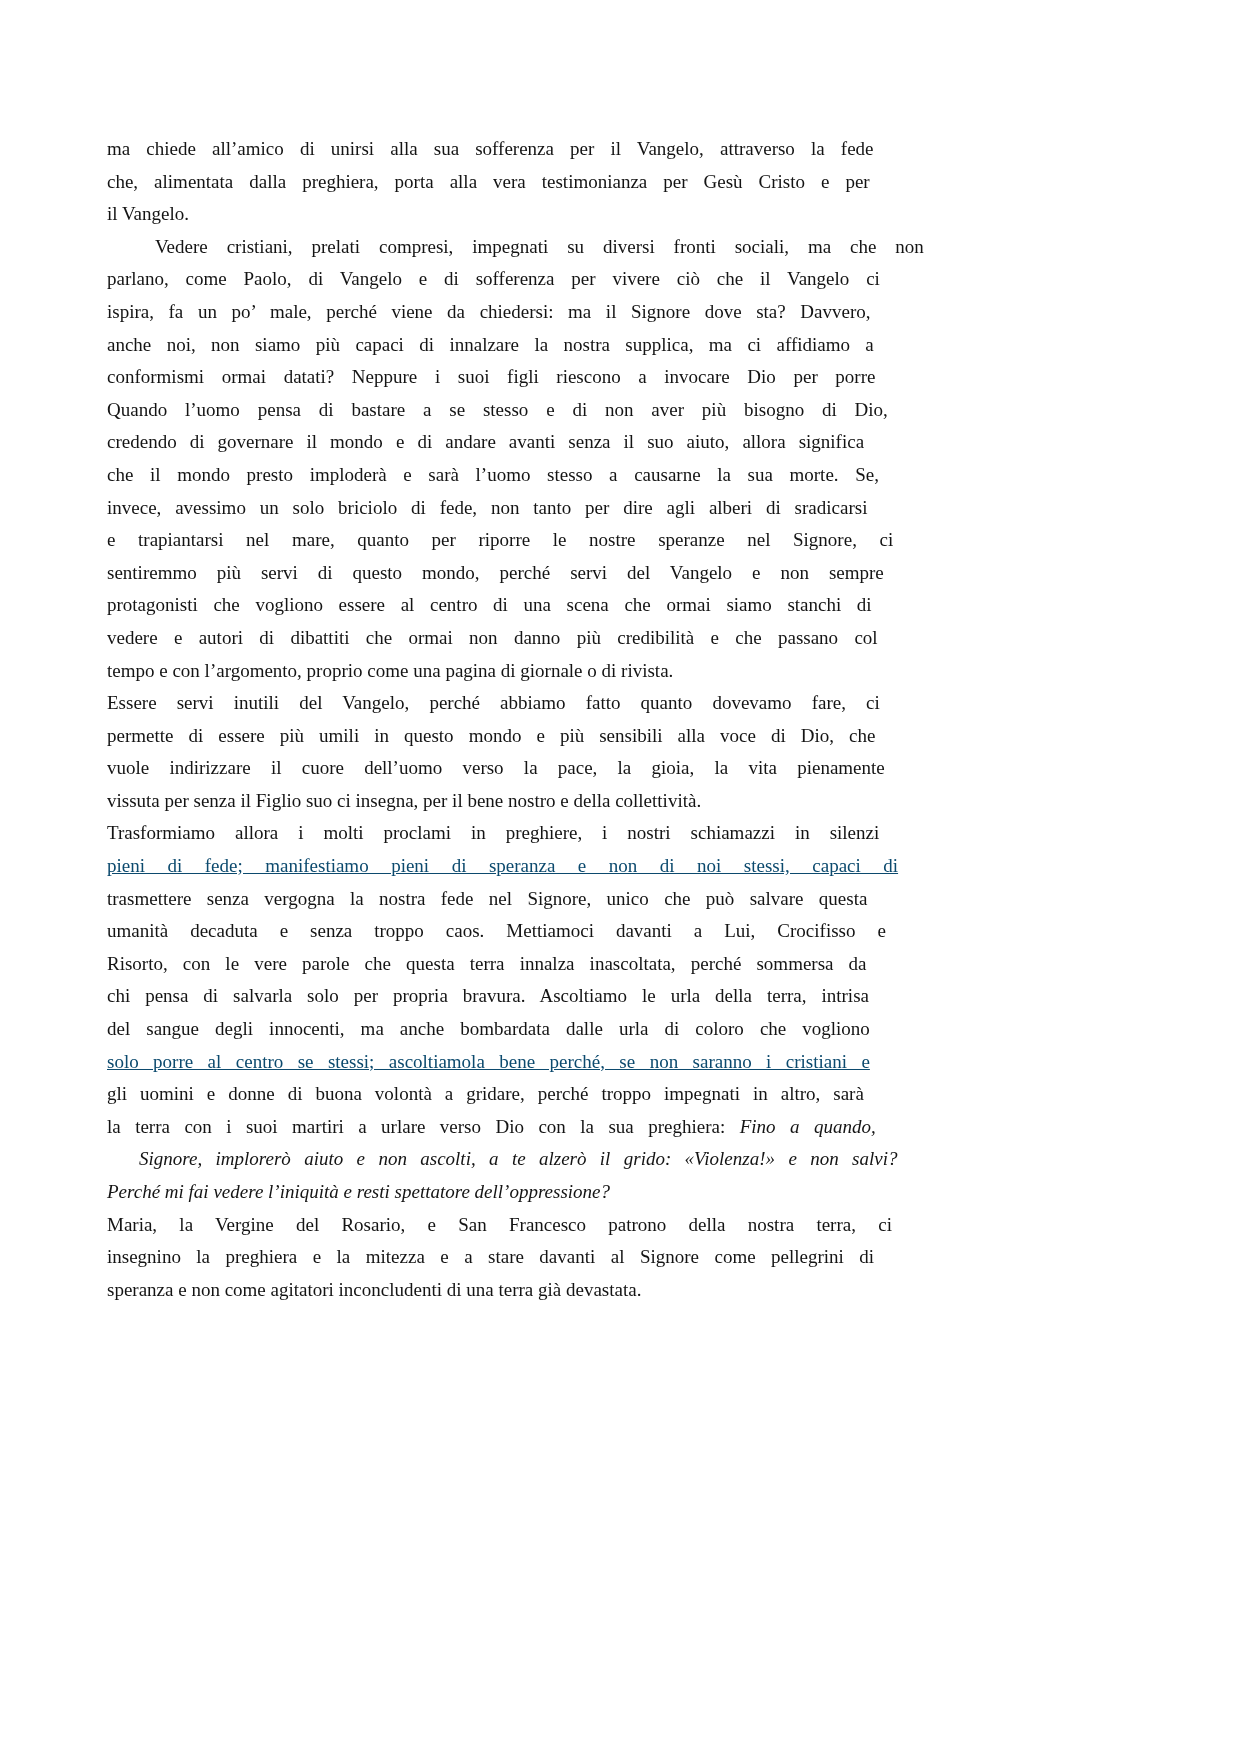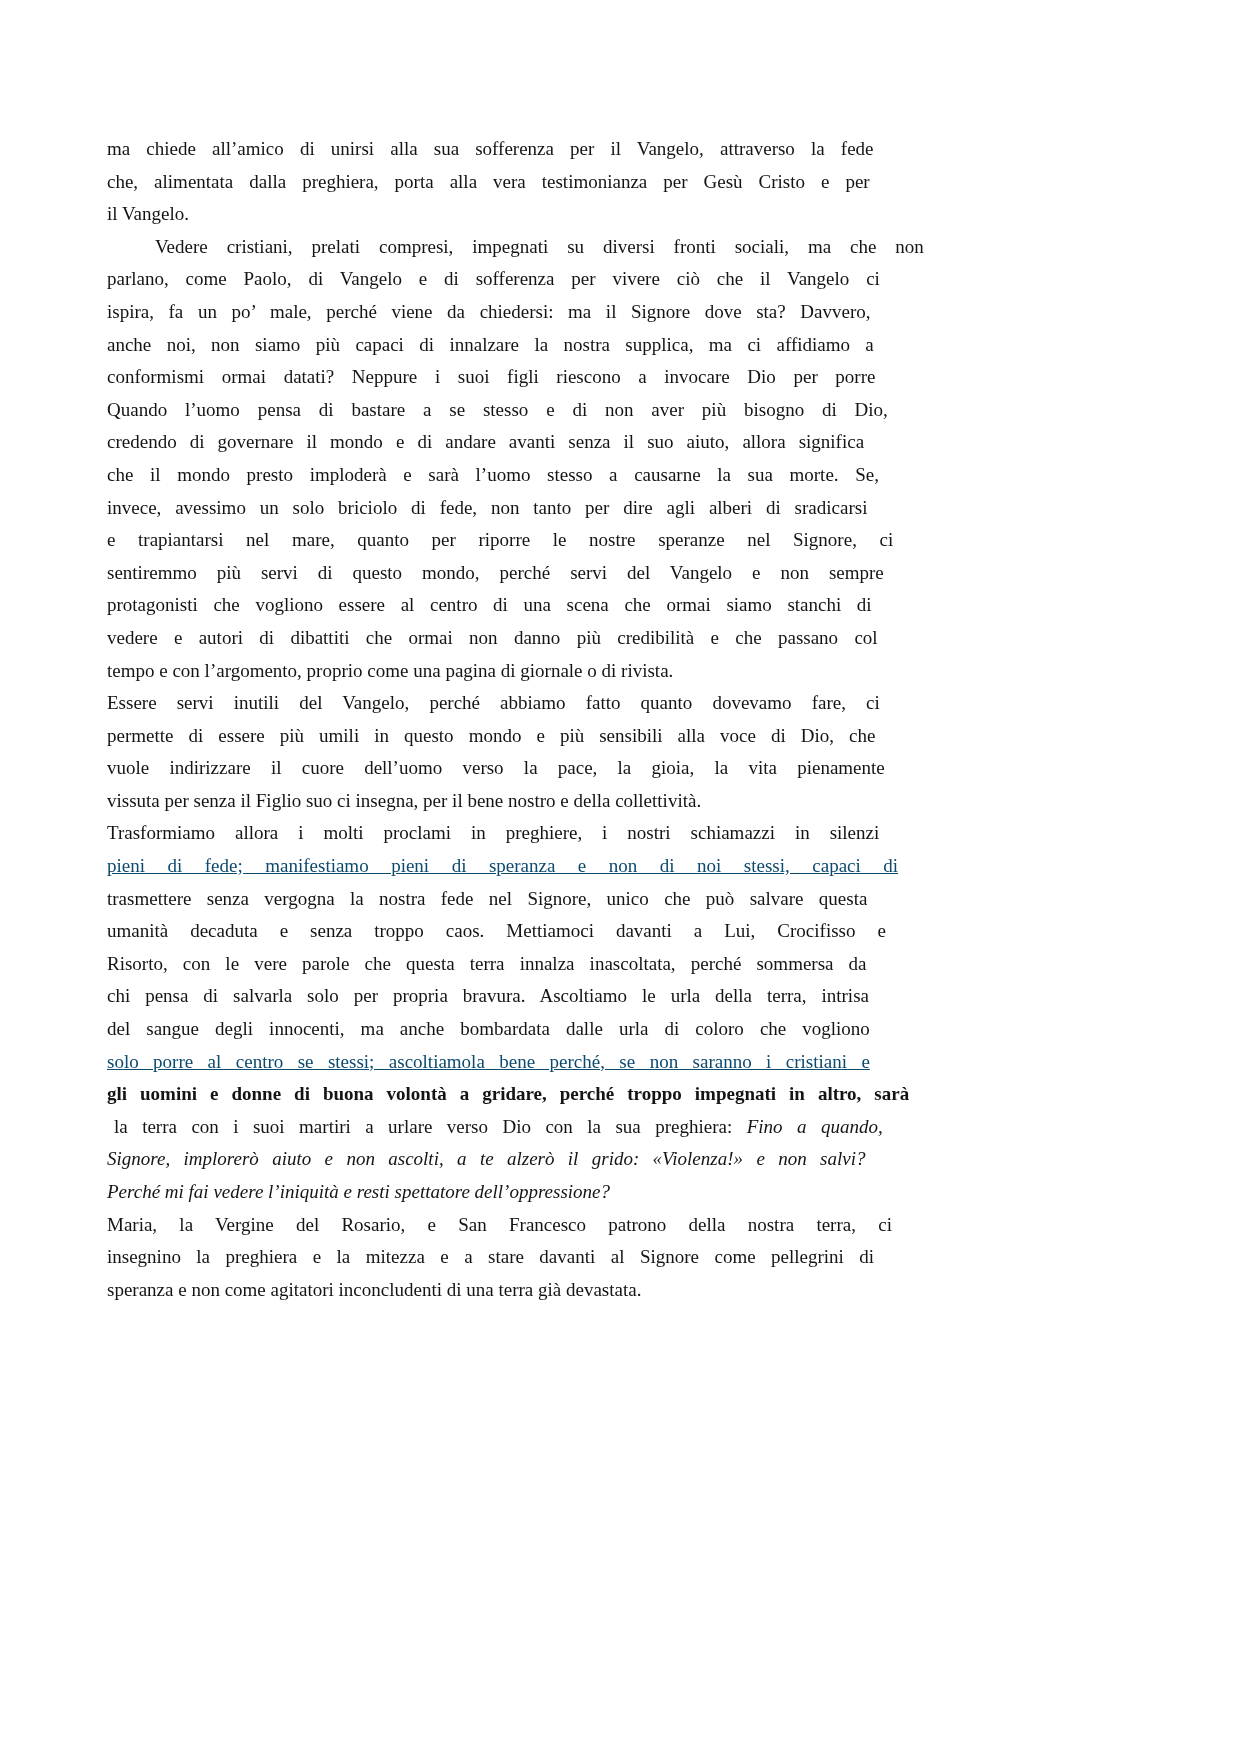--- a/index.html
+++ b/index.html
@@ -65,23 +65,23 @@
 
   <div>
     <span class="line" style="word-spacing: 15.2017px; text-align: left; text-align-last: left;">Trasformiamo allora i molti proclami in preghiere, i nostri schiamazzi in silenzi</span>
     <span class="line dark" style="word-spacing: 17.7488px; text-align: left; text-align-last: left;">pieni di fede; manifestiamo pieni di speranza e non di noi stessi, capaci di</span>
     <span class="line" style="word-spacing: 10.5911px; text-align: left; text-align-last: left;">trasmettere senza vergogna la nostra fede nel Signore, unico che può salvare questa</span>
     <span class="line" style="word-spacing: 17.2301px; text-align: left; text-align-last: left;">umanità decaduta e senza troppo caos. Mettiamoci davanti a Lui, Crocifisso e</span>
     <span class="line" style="word-spacing: 10.3659px; text-align: left; text-align-last: left;">Risorto, con le vere parole che questa terra innalza inascoltata, perché sommersa da</span>
     <span class="line" style="word-spacing: 10.1971px; text-align: left; text-align-last: left;">chi pensa di salvarla solo per propria bravura. Ascoltiamo le urla della terra, intrisa</span>
     <span class="line" style="word-spacing: 11.2956px; text-align: left; text-align-last: left;">del sangue degli innocenti, ma anche bombardata dalle urla di coloro che vogliono</span>
     <span class="line dark" style="word-spacing: 9.68192px; text-align: left; text-align-last: left;">solo porre al centro se stessi; ascoltiamola bene perché, se non saranno i cristiani e</span>
-    <span class="line" style="word-spacing: 8.23214px; text-align: left; text-align-last: left; font-weight: bold;">gli uomini e donne di buona volontà a gridare, perché troppo impegnati in altro, sarà</span>
-    <span class="line" style="word-spacing: 9.68945px; text-align: left; text-align-last: left; margin-left: 7px;"><span>la terra con i suoi martiri a urlare verso Dio con la sua preghiera: </span><span class="it">Fino a quando,</span></span>
-    <span class="line it" style="word-spacing: 8.61272px; text-align: right; text-align-last: left;">Signore, implorerò aiuto e non ascolti, a te alzerò il grido: «Violenza!» e non salvi?</span>
+    <span class="line" style="word-spacing: 8.23214px; text-align: left; text-align-last: left;">gli uomini e donne di buona volontà a gridare, perché troppo impegnati in altro, sarà</span>
+    <span class="line" style="word-spacing: 9.68945px; text-align: left; text-align-last: left;"><span>la terra con i suoi martiri a urlare verso Dio con la sua preghiera: </span><span class="it">Fino a quando,</span></span>
+    <span class="line it" style="word-spacing: 8.61272px; text-align: right; text-align-last: left; margin-left: 32px;">Signore, implorerò aiuto e non ascolti, a te alzerò il grido: «Violenza!» e non salvi?</span>
     <span class="line last it">Perché mi fai vedere l’iniquità e resti spettatore dell’oppressione?</span>
   </div>
 
   <div>
     <span class="line" style="word-spacing: 17.5013px; text-align: left; text-align-last: left;">Maria, la Vergine del Rosario, e San Francesco patrono della nostra terra, ci</span>
     <span class="line" style="word-spacing: 10.7031px; text-align: left; text-align-last: left;">insegnino la preghiera e la mitezza e a stare davanti al Signore come pellegrini di</span>
     <span class="line last">speranza e non come agitatori inconcludenti di una terra già devastata.</span>
   </div>
 
 </div>

